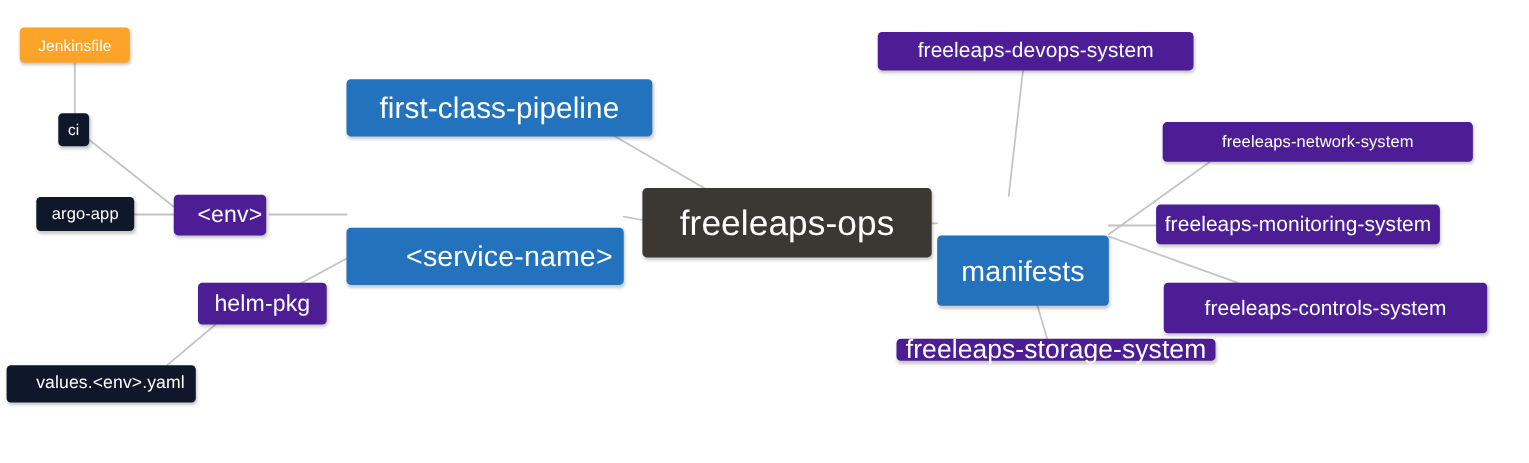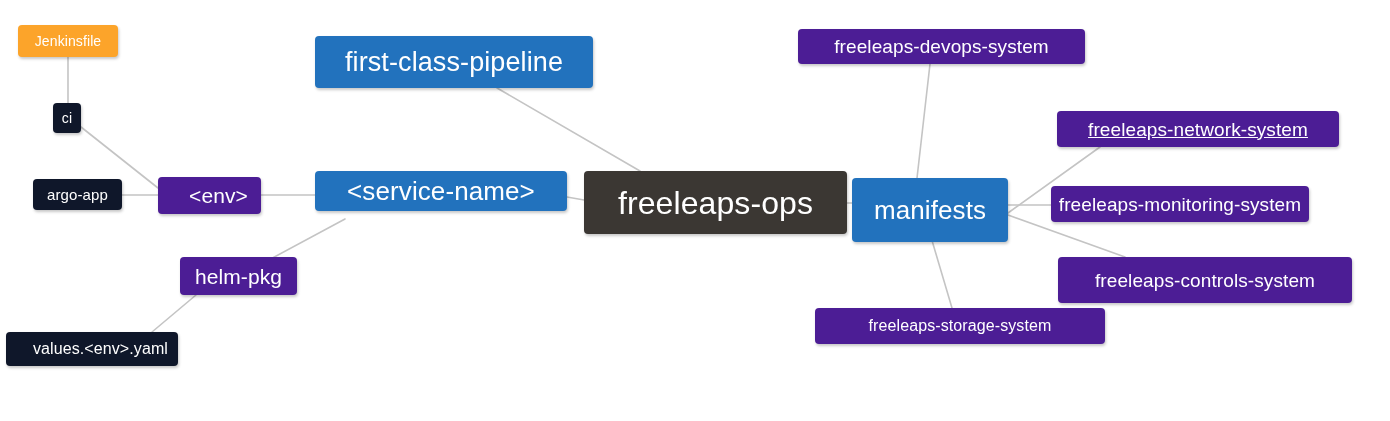--- a/index.html
+++ b/index.html
@@ -36,21 +36,21 @@
     border-radius: 4px;
     color: #ffffff;
     white-space: nowrap;
     line-height: 1;
     letter-spacing: 0.1px;
     box-shadow: 1px 2px 3px rgba(0,0,0,0.22);
     padding: 0 10px;
   }
   
   .c-root   { background: #3b3733; }
-  .c-blue   { background: #2272bd; }
+  .c-blue   { background: #2272bd; margin-top: 36px; }
   .c-green  { background: #4c1d95; }
   .c-orange { background: #fca42a; }
   .c-red    { background: #0f172a; }
 </style>
 </head>
 <body>
 
 <div id="canvas">
   <svg id="edges" viewBox="0 0 1390 421" xmlns="http://www.w3.org/2000/svg">
       <line x1="68" y1="57" x2="68" y2="103" stroke="#c4c4c4" stroke-width="1.6" stroke-linecap="round"></line>
@@ -71,50 +71,50 @@
   <div id="nodes">
       <div class="node c-orange" style="left: 18px; top: 25px; width: 100px; height: 32px; font-size: 14px;">
         <span>Jenkinsfile</span>
       </div>
       <div class="node c-red" style="left: 53px; top: 103px; width: 28px; height: 30px; font-size: 14px;">
         <span>ci</span>
       </div>
       <div class="node c-red" style="left: 33px; top: 179px; width: 89px; height: 31px; font-size: 15px; text-align: center;">
         <span>argo-app</span>
       </div>
-      <div class="node c-green" style="left: 158px; top: 177px; width: 103px; height: 37px; font-size: 21px; padding-left: 28px;">
+      <div class="node c-green" style="left: 158px; top: 177px; width: 84px; height: 37px; font-size: 21px; padding-left: 28px;">
         <span>&lt;env&gt;</span>
       </div>
       <div class="node c-green" style="left: 148px; top: 257px; width: 117px; height: 38px; font-size: 21px; margin-left: 32px;">
         <span>helm-pkg</span>
       </div>
       <div class="node c-red" style="left: 6px; top: 332px; width: 172px; height: 34px; font-size: 16px; justify-content: flex-end;">
         <span>values.&lt;env&gt;.yaml</span>
       </div>
       <div class="node c-blue" style="left: 315px; top: 36px; width: 278px; height: 52px; font-size: 27px;">
         <span>first-class-pipeline</span>
       </div>
-      <div class="node c-blue" style="left: 315px; top: 171px; width: 252px; height: 40px; font-size: 26px;">
+      <div class="node c-blue" style="left: 315px; top: 171px; width: 252px; height: 52px; font-size: 26px; justify-content: flex-end;">
         <span>&lt;service-name&gt;</span>
       </div>
       <div class="node c-root" style="left: 584px; top: 171px; width: 263px; height: 63px; font-size: 32px;">
         <span>freeleaps-ops</span>
       </div>
       <div class="node c-blue" style="left: 852px; top: 178px; width: 156px; height: 64px; font-size: 26px;">
         <span>manifests</span>
       </div>
       <div class="node c-green" style="left: 798px; top: 29px; width: 287px; height: 35px; font-size: 19px;">
         <span>freeleaps-devops-system</span>
       </div>
-      <div class="node c-green" style="left: 1057px; top: 111px; width: 282px; height: 36px; font-size: 19px; text-decoration: underline;">
+      <div class="node c-green" style="left: 1057px; top: 111px; width: 282px; height: 36px; font-size: 15px;">
         <span>freeleaps-network-system</span>
       </div>
       <div class="node c-green" style="left: 1051px; top: 186px; width: 258px; height: 36px; font-size: 19px;">
         <span>freeleaps-monitoring-system</span>
       </div>
       <div class="node c-green" style="left: 1058px; top: 257px; width: 294px; height: 46px; font-size: 19px;">
         <span>freeleaps-controls-system</span>
       </div>
-      <div class="node c-green" style="left: 815px; top: 308px; width: 290px; height: 36px; font-size: 16px;">
+      <div class="node c-green" style="left: 815px; top: 308px; width: 290px; height: 20px; font-size: 24px;">
         <span>freeleaps-storage-system</span>
       </div>
     </div>
 </div>
 
 </body></html>

